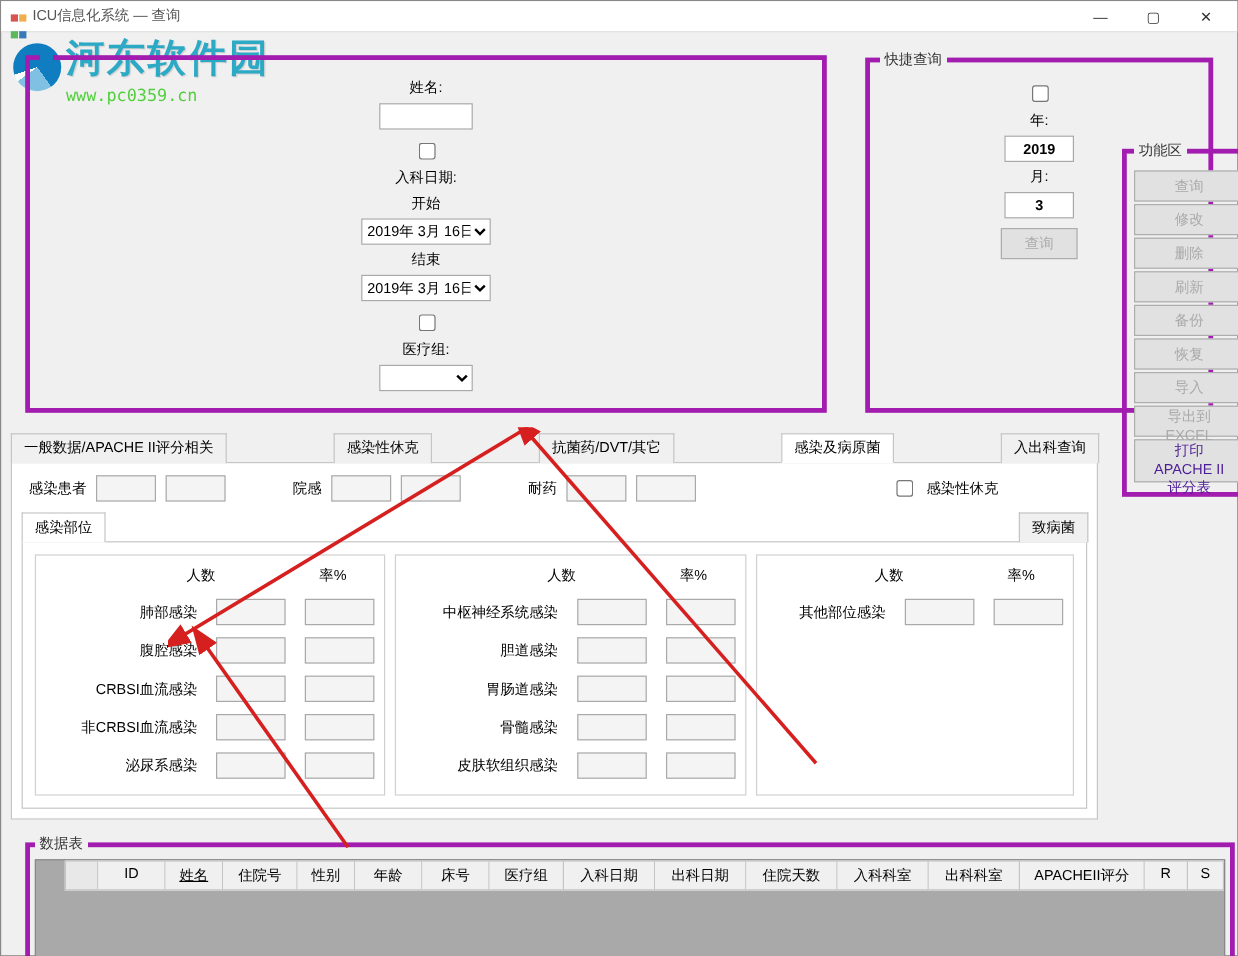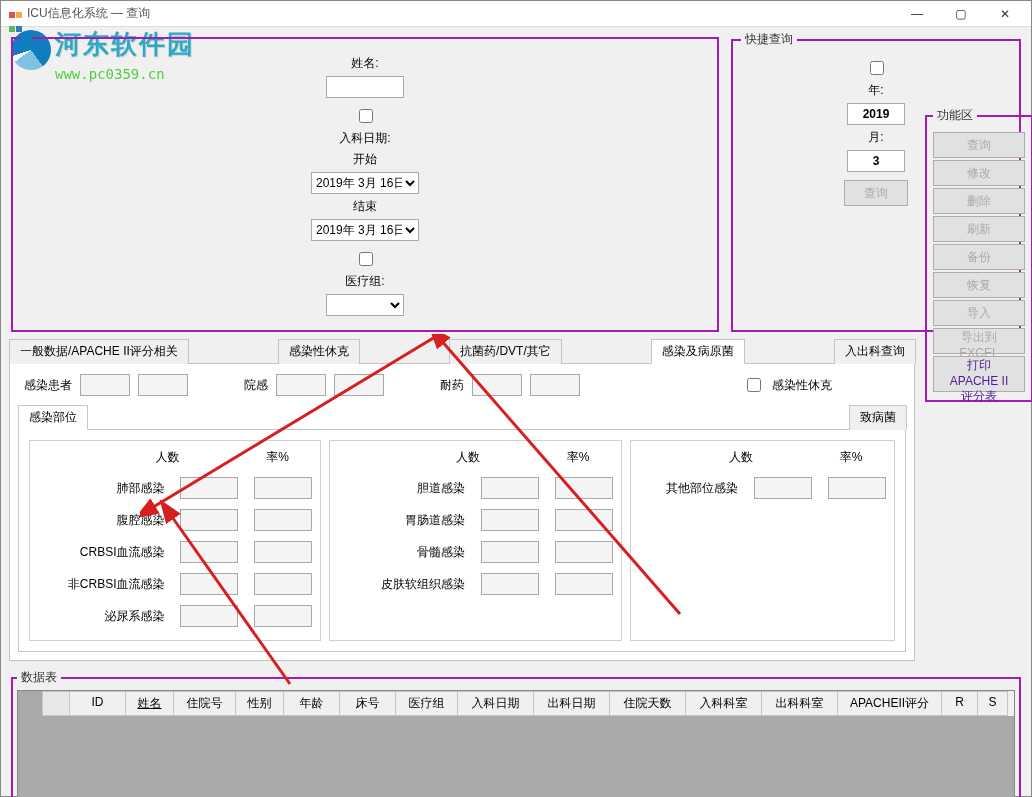--- a/index.html
+++ b/index.html
@@ -7,21 +7,21 @@
   .window { width: 1032px; height: 797px; border: 1px solid #888; position: relative; background: #f0f0f0; }
   .titlebar { height: 26px; background: #fff; display: flex; align-items: center; padding: 0 4px; border-bottom: 1px solid #ddd; }
   .titlebar-icon { width: 14px; height: 14px; margin: 0 4px; display:inline-block; }
   .titlebar-icon span{display:inline-block;width:6px;height:6px;}
   .title-text { flex: 1; color: #555; }
   .win-btns { display: flex; }
   .win-btn { width: 44px; height: 24px; display:flex; align-items:center; justify-content:center; color:#333; }
 
   .client { position:absolute; top:26px; left:0; right:0; bottom:0; padding:2px 8px 8px 8px; }
 
-  fieldset.group { border:2px solid #a21caf; background:transparent; margin:2px; padding:4px 8px 8px 8px; }
+  fieldset.group { border:4px solid #a21caf; background:transparent; margin:12px; padding:4px 8px 8px 8px; }
   fieldset.group > legend { padding:0 4px; color:#333; }
 
   .top-row { display:flex; gap:8px; }
   .conditions { flex:1; position:relative; }
   .quick { width:290px; }
 
   .line { display:flex; align-items:center; gap:4px; flex-wrap:wrap; padding:6px 0;flex-direction:column;}
   .label { white-space:nowrap; }
   input.text { height:22px; border:1px solid #a9a9a9; background:#fff; padding:0 4px; }
   input.text.sm{width:50px;}
@@ -61,21 +61,21 @@
   .data-area fieldset{padding:4px;}
   .grid-wrap{height:276px; border:1px solid #888; background:#a9a9a9; position:relative; overflow:hidden;padding-left:24px;}
   .grid-head{display:flex; background:#f0f0f0;}
   .grid-head .cell{border:1px solid #c5c5c5; border-left:none; padding:3px 4px; text-align:center; white-space:nowrap; background:#f0f0f0;}
   .grid-head .cell:first-child{border-left:1px solid #c5c5c5;width:28px;background:#e8e8e8;}
   .hscroll{position:absolute;left:0;right:0;bottom:0;height:16px;background:#f0f0f0;border-top:1px solid #ccc;display:flex;align-items:center;}
   .hscroll .arrow{width:16px;height:14px;border:1px solid #bbb;background:#e4e4e4;display:flex;align-items:center;justify-content:center;font-size:9px;}
   .hscroll .track{flex:1;height:14px;background:#e9e9e9;}
 
   .watermark{position:absolute;left:10px;top:0;pointer-events:none;opacity:0.98;}
-  .watermark .logo-text{ color:#29a8c5; font-size:26px; font-weight:700; font-family:"KaiTi",serif; letter-spacing:2px; text-shadow:1px 1px 1px rgba(0,0,0,0.15);}
+  .watermark .logo-text{ color:#29a8c5; font-size:32px; font-weight:700; font-family:"KaiTi",serif; letter-spacing:2px; text-shadow:1px 1px 1px rgba(0,0,0,0.15);}
   .watermark .logo-circle{display:inline-block;width:40px;height:40px;border-radius:50%;background:conic-gradient(#0c7bc0 0 40%, #7ec1e3 40% 65%, #fff 65% 70%, #0c7bc0 70% 100%);vertical-align:middle;margin-right:4px;}
   .watermark .sub{color:#4fcf3a;font-size:14px;margin-left:44px;margin-top:-4px;font-family:Consolas,monospace;}
 
   svg.arrow-anno{position:absolute;pointer-events:none;z-index:20;}
 </style>
 </head>
 <body>
 
 <div class="window">
 
@@ -196,20 +196,25 @@
                 <div class="field-row">
                     <span class="fl">泌尿系感染</span>
                     <input class="text read" style="">
                     <input class="text read" style="">
                   </div>
               </div>
               <div class="col">
                 <div class="th-row">
                     <span>人数</span>
                     <span>率%</span>
+                  </div>
+                <div class="field-row">
+                    <span class="fl">中枢神经系统感染</span>
+                    <input class="text read" style="">
+                    <input class="text read" style="">
                   </div>
                 <div class="field-row">
                     <span class="fl">胆道感染</span>
                     <input class="text read" style="">
                     <input class="text read" style="">
                   </div>
                 <div class="field-row">
                     <span class="fl">胃肠道感染</span>
                     <input class="text read" style="">
                     <input class="text read" style="">

